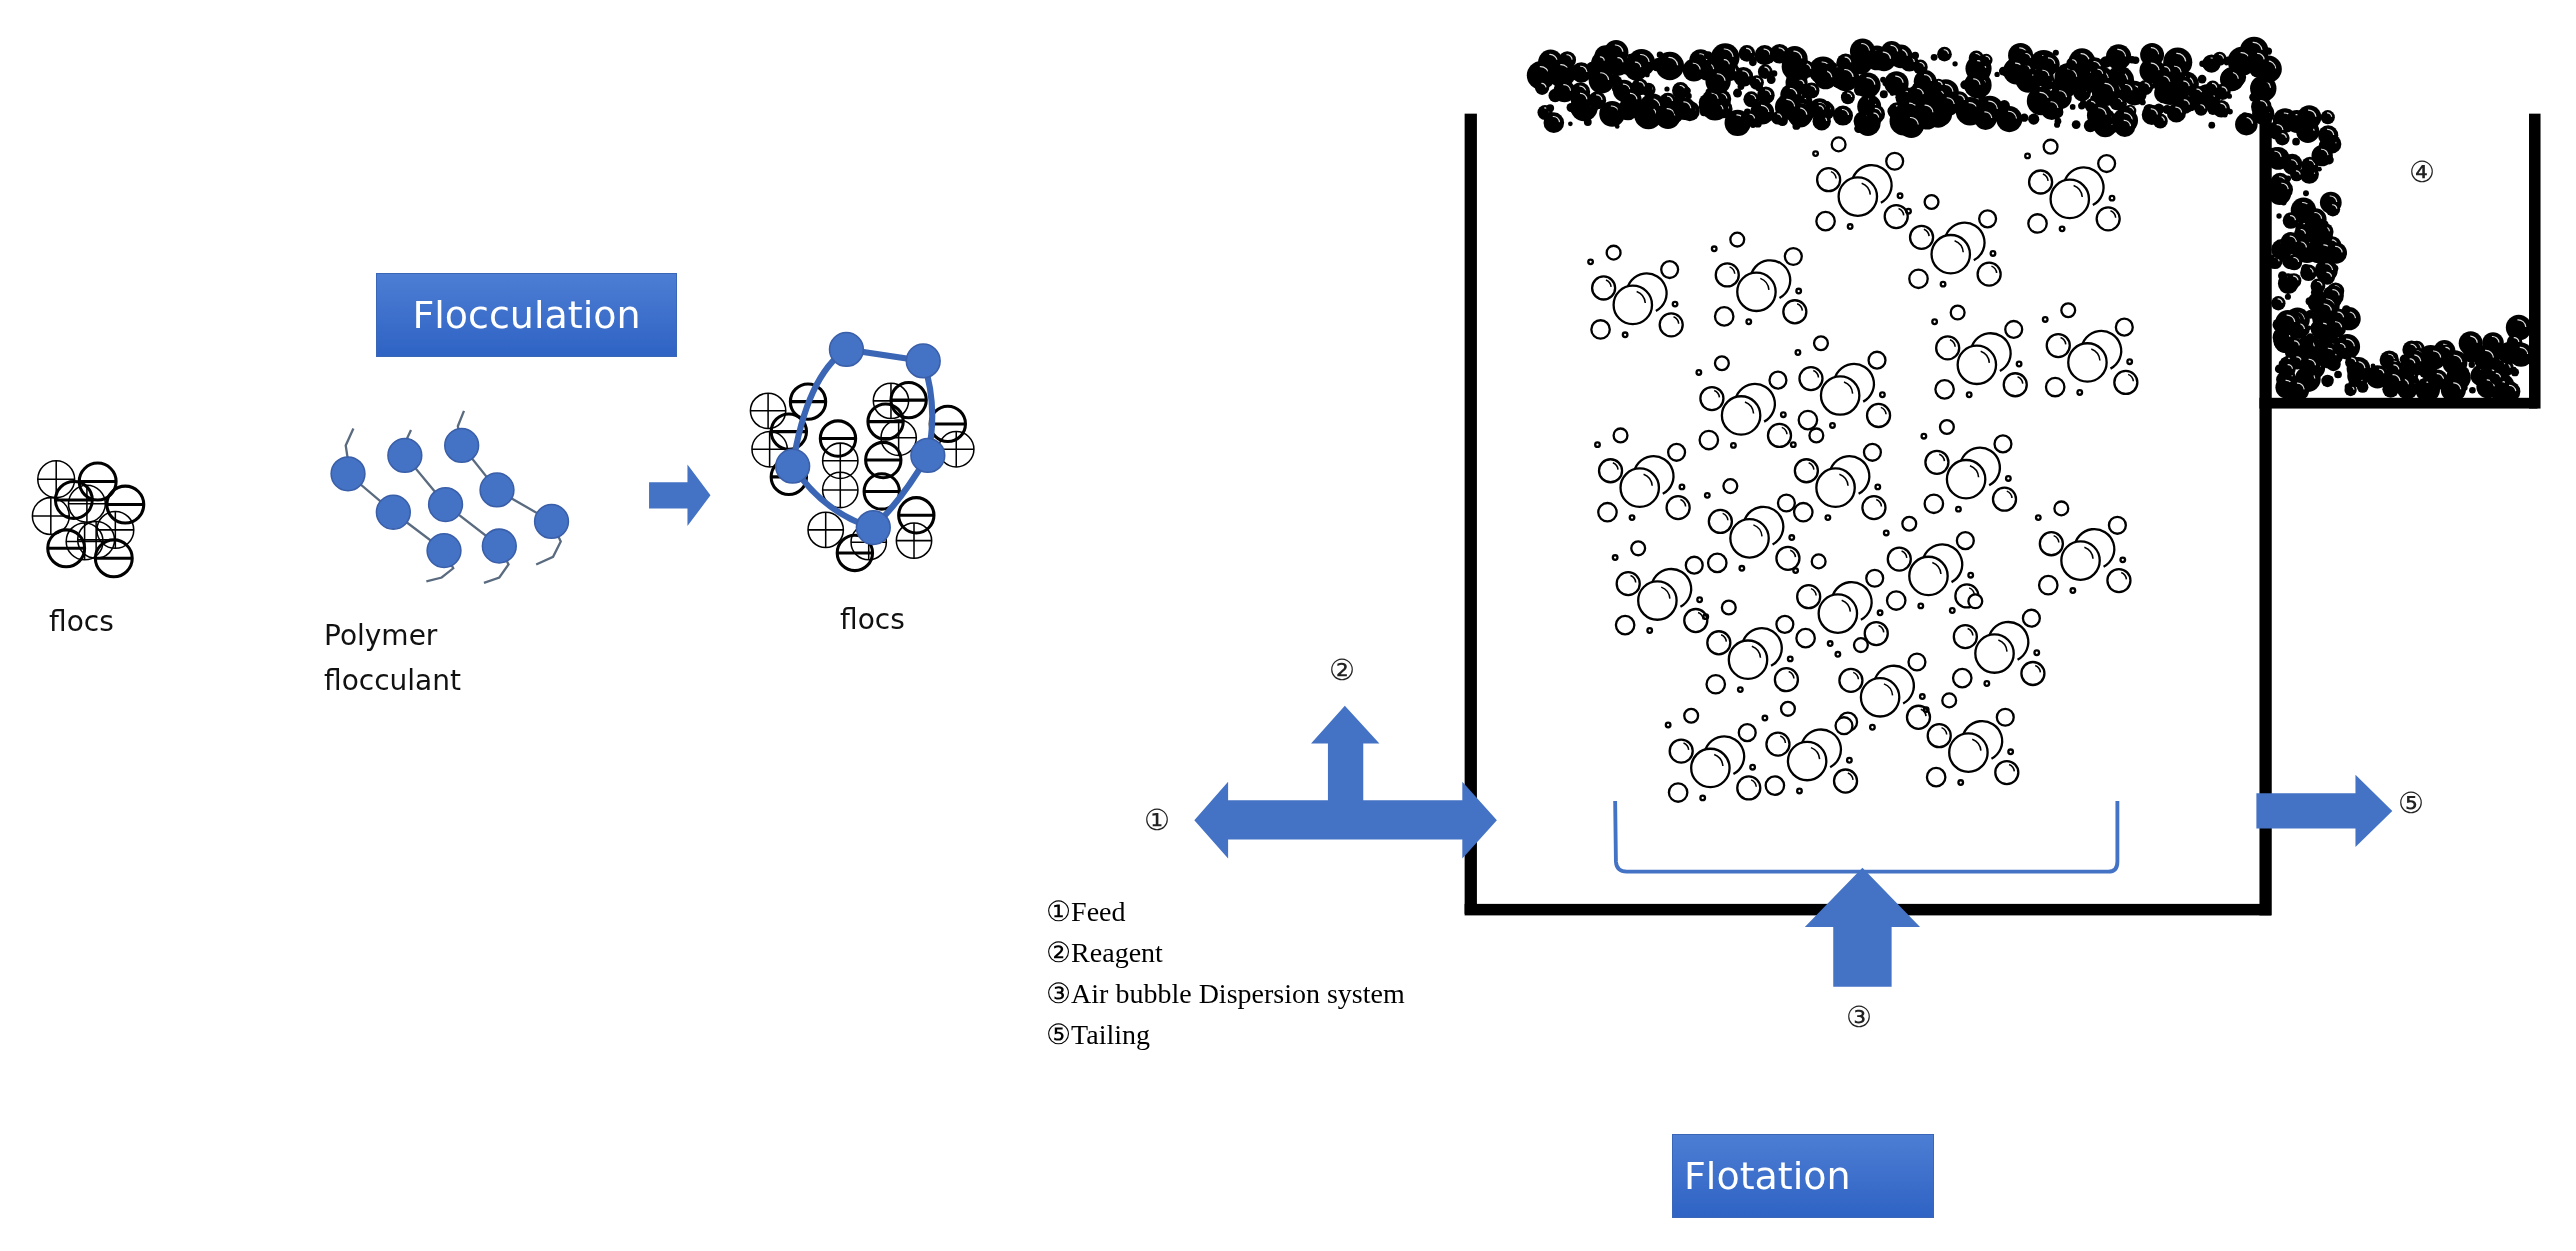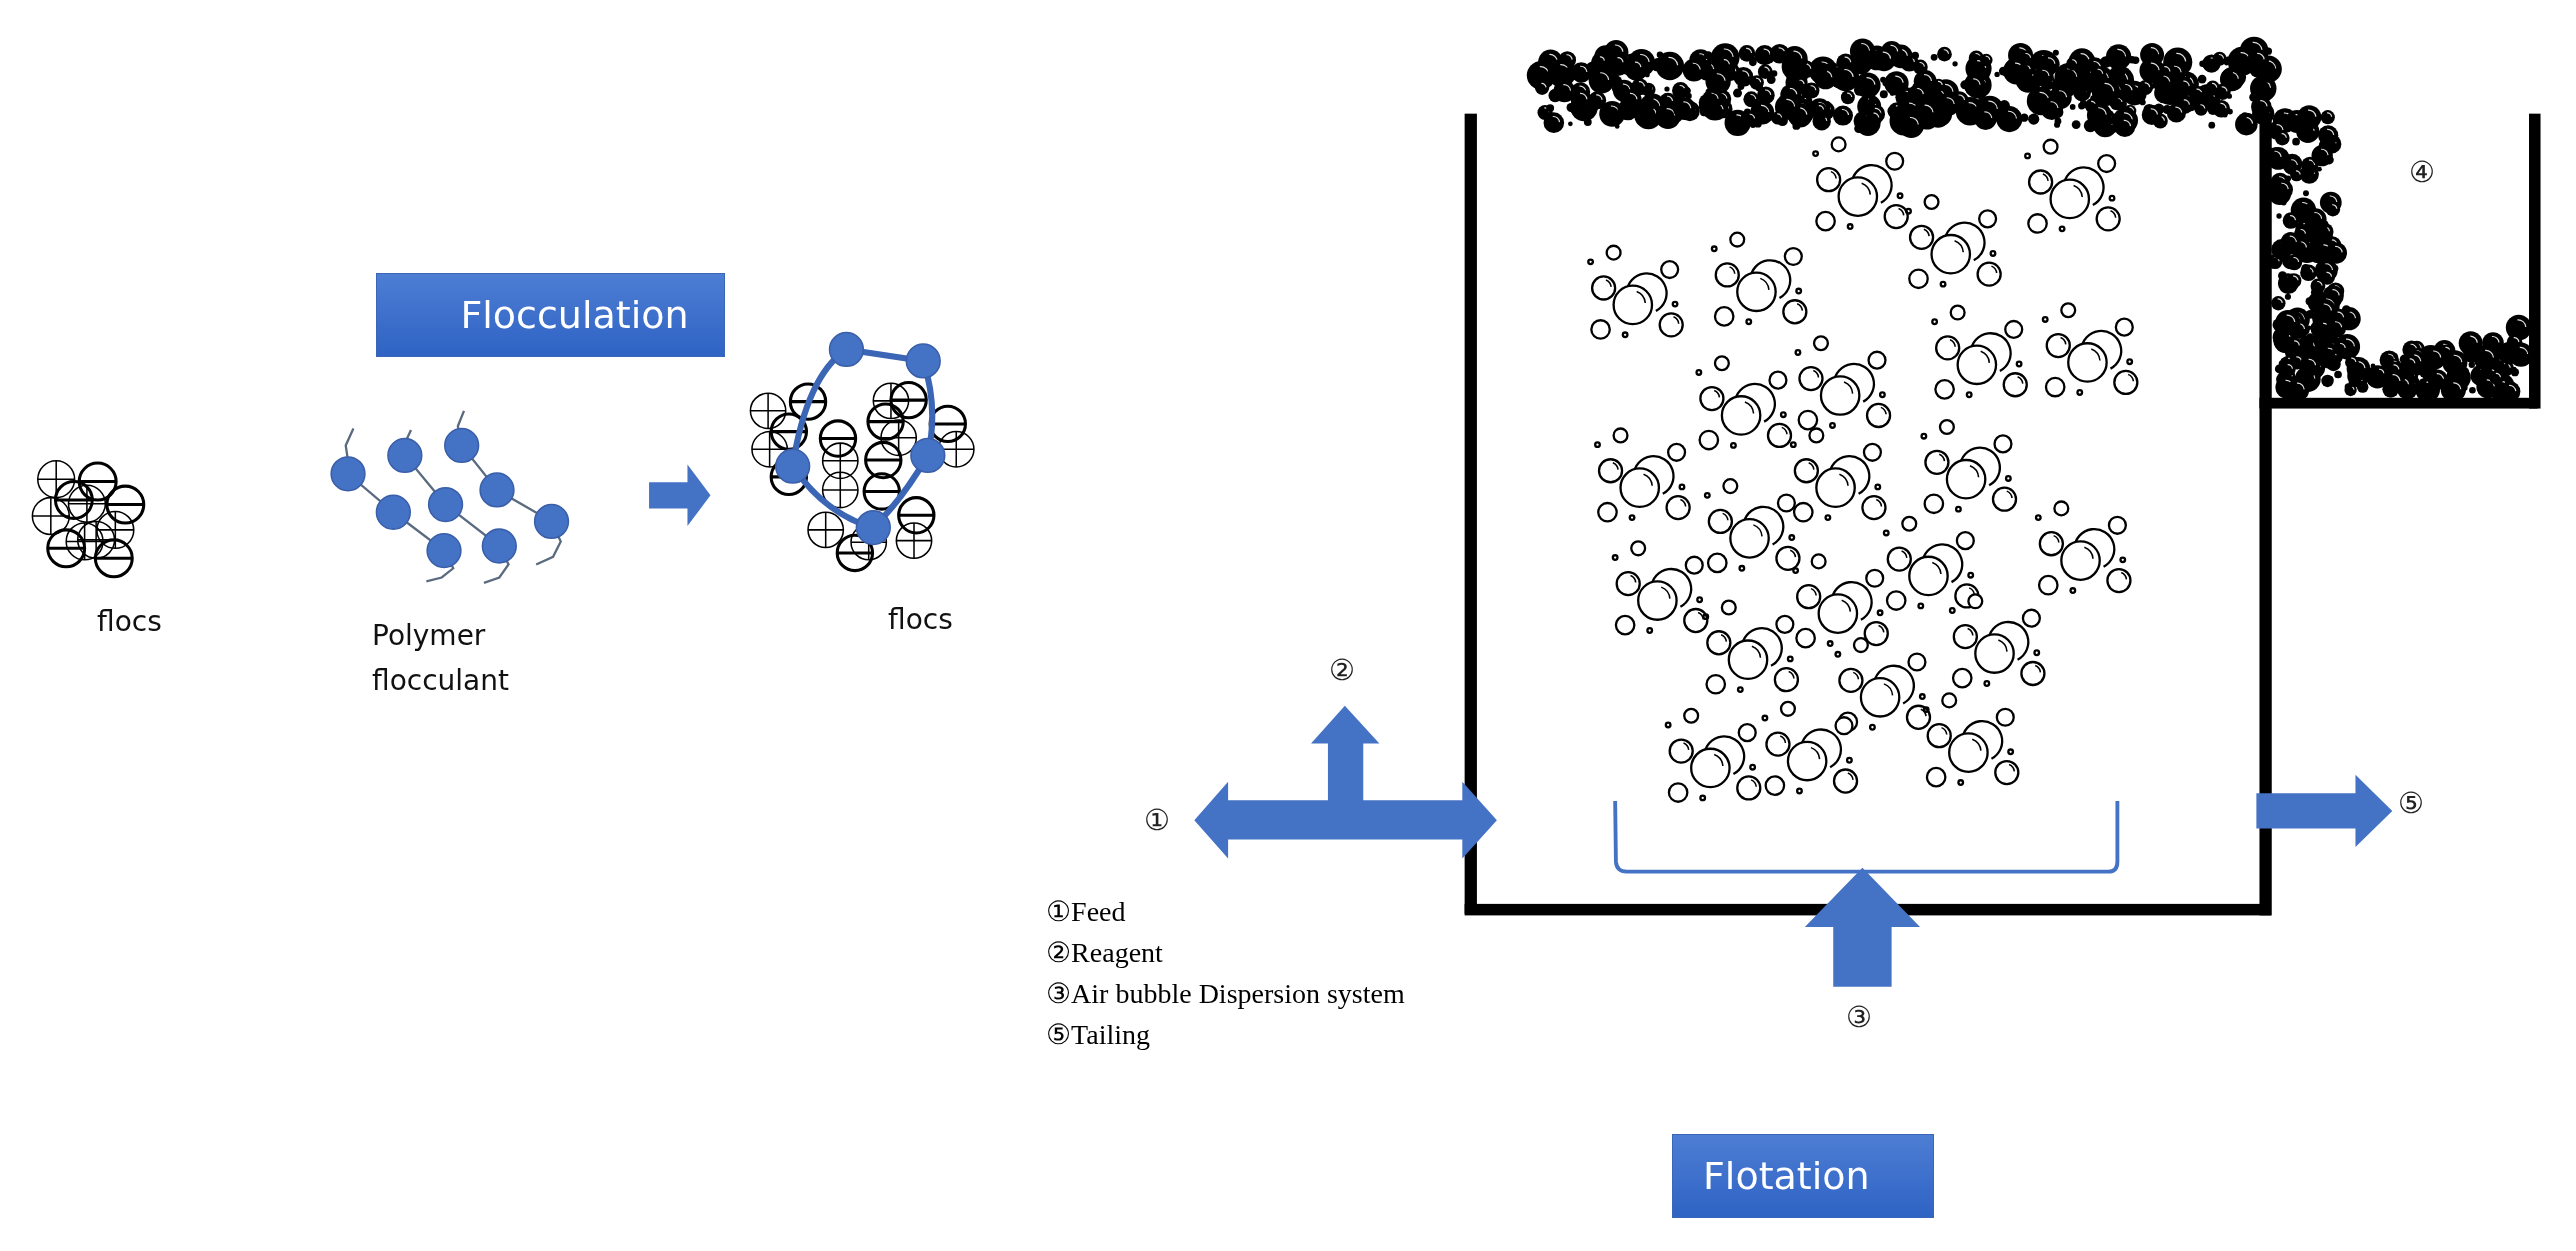--- a/index.html
+++ b/index.html
@@ -1,18 +1,18 @@
 <!DOCTYPE html>
 <html style="font-size:12.3px"><head>
 <meta charset="utf-8">
 <style>
   html, body { margin: 0; padding: 0; background: #ffffff; }
   body { width: 2576px; height: 1251px; position: relative; overflow: hidden; }
   #stage { position: absolute; left: 0; top: 0; width: 2576px; height: 1251px; }
-  .sans { font-family: "DejaVu Sans", "Liberation Sans", sans-serif; padding-left: 48px; }
+  .sans { font-family: "DejaVu Sans", "Liberation Sans", sans-serif; }
   .serif { font-family: "Liberation Serif", "DejaVu Serif", serif; }
   .label { position: absolute; color: #111; white-space: nowrap; }
   .big-label { font-size: 28px; line-height: 1.2; }
   .title-box {
     position: absolute; color: #fff; display: flex; align-items: center; justify-content: center;
     background: linear-gradient(#4d7ed4, #2f63c4);
     font-size: 38px; border: 0.8px solid #3a66b8;
   }
   .num { position: absolute; font-size: 29px; color: #222; }
   .legend { position: absolute; left: 1046px; top: 891px; font-size: 28px; line-height: 41px; color: #000000; }
@@ -1608,21 +1608,21 @@
     <path fill="#4472c4" d="M2425,1130 L2500,1207 L2463,1207 L2463,1285 L2387,1285 L2387,1207 L2350,1207 Z"></path>
     <path fill="#4472c4" d="M2938,1033 L3067,1033 L3067,1009 L3115,1056 L3067,1103 L3067,1079 L2938,1079 Z"></path>
   </svg>
 
   <div class="title-box sans" style="left:376px;top:273px;width:299px;height:82px;">Flocculation</div>
   <div class="label sans big-label" style="left:49px;top:605px;">flocs</div>
   <div class="label sans big-label" style="left:324px;top:619px;">Polymer</div>
   <div class="label sans big-label" style="left:324px;top:664px;">flocculant</div>
   <div class="label sans big-label" style="left:840px;top:603px;">flocs</div>
 
-  <div class="title-box sans" style="left:1672px;top:1134px;width:262px;height:84px;justify-content:flex-start;padding-left:30px;box-sizing:border-box;">Flotation</div>
+  <div class="title-box sans" style="left:1672px;top:1134px;width:262px;height:84px;justify-content:flex-start;padding-left:11px;box-sizing:border-box;">Flotation</div>
 
   <div class="num serif" style="left:1144px;top:803px;">①</div>
   <div class="num serif" style="left:1329px;top:653px;">②</div>
   <div class="num serif" style="left:1846px;top:1000px;">③</div>
   <div class="num serif" style="left:2409px;top:155px;">④</div>
   <div class="num serif" style="left:2398px;top:786px;">⑤</div>
 
   <div class="legend serif">
     <span class="legend-row"><span>①</span><span>Feed</span></span>
     <span class="legend-row"><span>②</span><span>Reagent</span></span>

